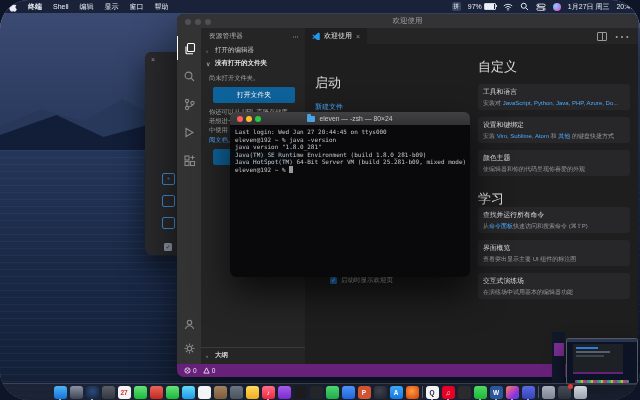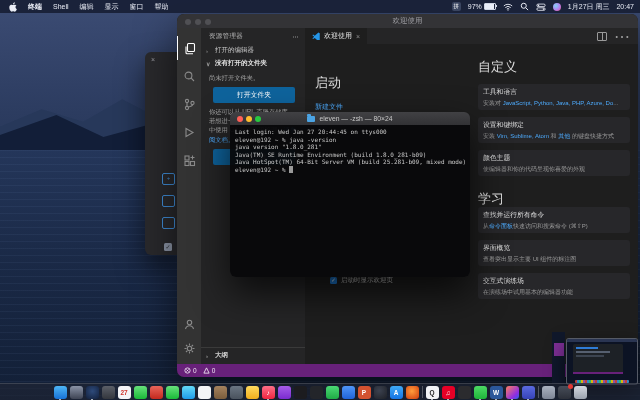--- a/index.html
+++ b/index.html
@@ -1,17 +1,17 @@
 <!DOCTYPE html>
 <html><head>
 <meta charset="utf-8">
 <style>
   html,body{margin:0;padding:0;background:#0d1526;}
   .screen{position:relative;width:640px;height:400px;overflow:hidden;
-    font-family:"Liberation Sans",sans-serif;background:#c4b5fd;}
+    font-family:"Liberation Sans",sans-serif;background:#c4b5fd;border-radius:29px;}
 
   
   .sky{position:absolute;inset:0;background:linear-gradient(180deg,#3c4c74 0%,#2c3c60 28%,#22324f 55%,#16243e 100%);}
   .mtn-far{position:absolute;left:0;top:82px;width:260px;height:62px;background:#27385a;
     clip-path:polygon(0 72%,16% 44%,32% 64%,47% 28%,60% 56%,78% 36%,100% 78%,100% 100%,0 100%);}
   .mtn-near{position:absolute;left:0;top:106px;width:235px;height:50px;background:#121e38;
     clip-path:polygon(0 58%,24% 18%,44% 62%,66% 34%,86% 72%,100% 58%,100% 100%,0 100%);}
   .sea{position:absolute;left:0;top:150px;right:0;bottom:0;
     background:linear-gradient(180deg,#24365a,#1a2946 45%,#121f36 100%);}
   .sea:after{content:"";position:absolute;inset:0;

